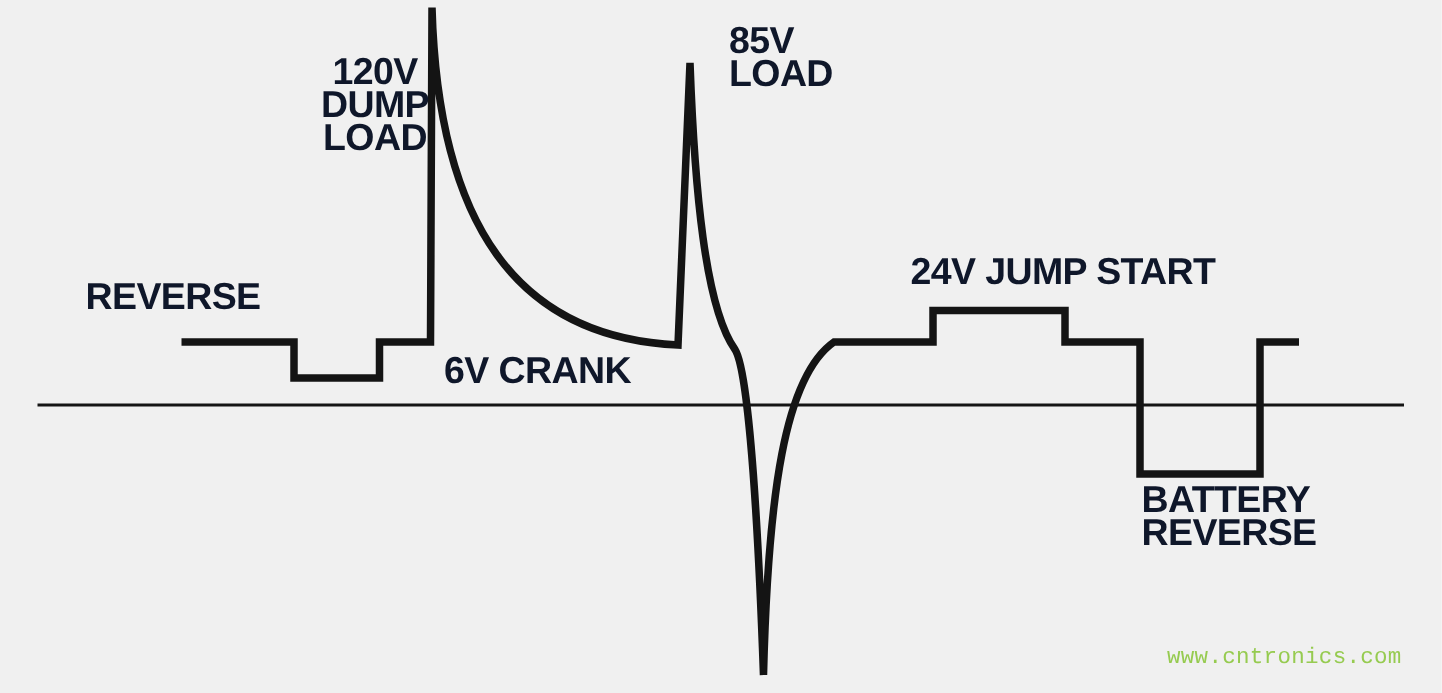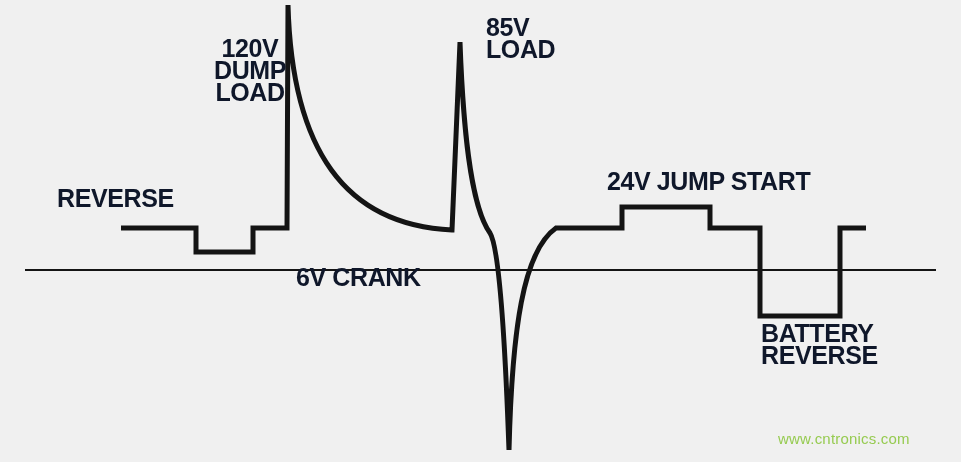--- a/index.html
+++ b/index.html
@@ -37,20 +37,21 @@
   }
   .lbl.center { text-align: center; }
   .watermark {
     position: absolute;
     left: 778px;
     top: 430px;
     font-size: 15px;
     font-weight: normal;
     letter-spacing: 0.2px;
     color: rgba(140, 198, 62, 0.9);
+    font-family: Liberation Mono, monospace;
   }
 </style>
 </head>
 <body>
 
 <div class="stage">
 
   <svg viewBox="0 0 961 462">
     <path class="baseline" stroke="#141414" d="M 25 270 L 936 270"></path>
     <path class="wave" stroke="#141414" d="M 121 228 L 196 228 L 196 252 L 253 252 L 253 228 L 287 228 L 288 5 C 292 150 345 225 452 230 L 460 42 C 463 125 470 205 490 233 C 497 244 504 310 509 450 C 512 330 523 251 556 228 L 622 228 L 622 207 L 710 207 L 710 228 L 760 228 L 760 316 L 840 316 L 840 228 L 866 228"></path>
@@ -59,21 +60,21 @@
   <div class="lbl" style="left:57px; top:187px;">
     <div>REVERSE</div>
   </div>
 
   <div class="lbl center" style="left:202px; top:37px; width:96px;">
     <div>120V</div>
     <div>DUMP</div>
     <div>LOAD</div>
   </div>
 
-  <div class="lbl" style="left:296px; top:236px;margin-top:30px;">
+  <div class="lbl" style="left:296px; top:236px;">
     <div>6V CRANK</div>
   </div>
 
   <div class="lbl" style="left:486px; top:16px;">
     <div>85V</div>
     <div>LOAD</div>
   </div>
 
   <div class="lbl" style="left:607px; top:170px;text-align:center;">
     <div>24V JUMP START</div>

